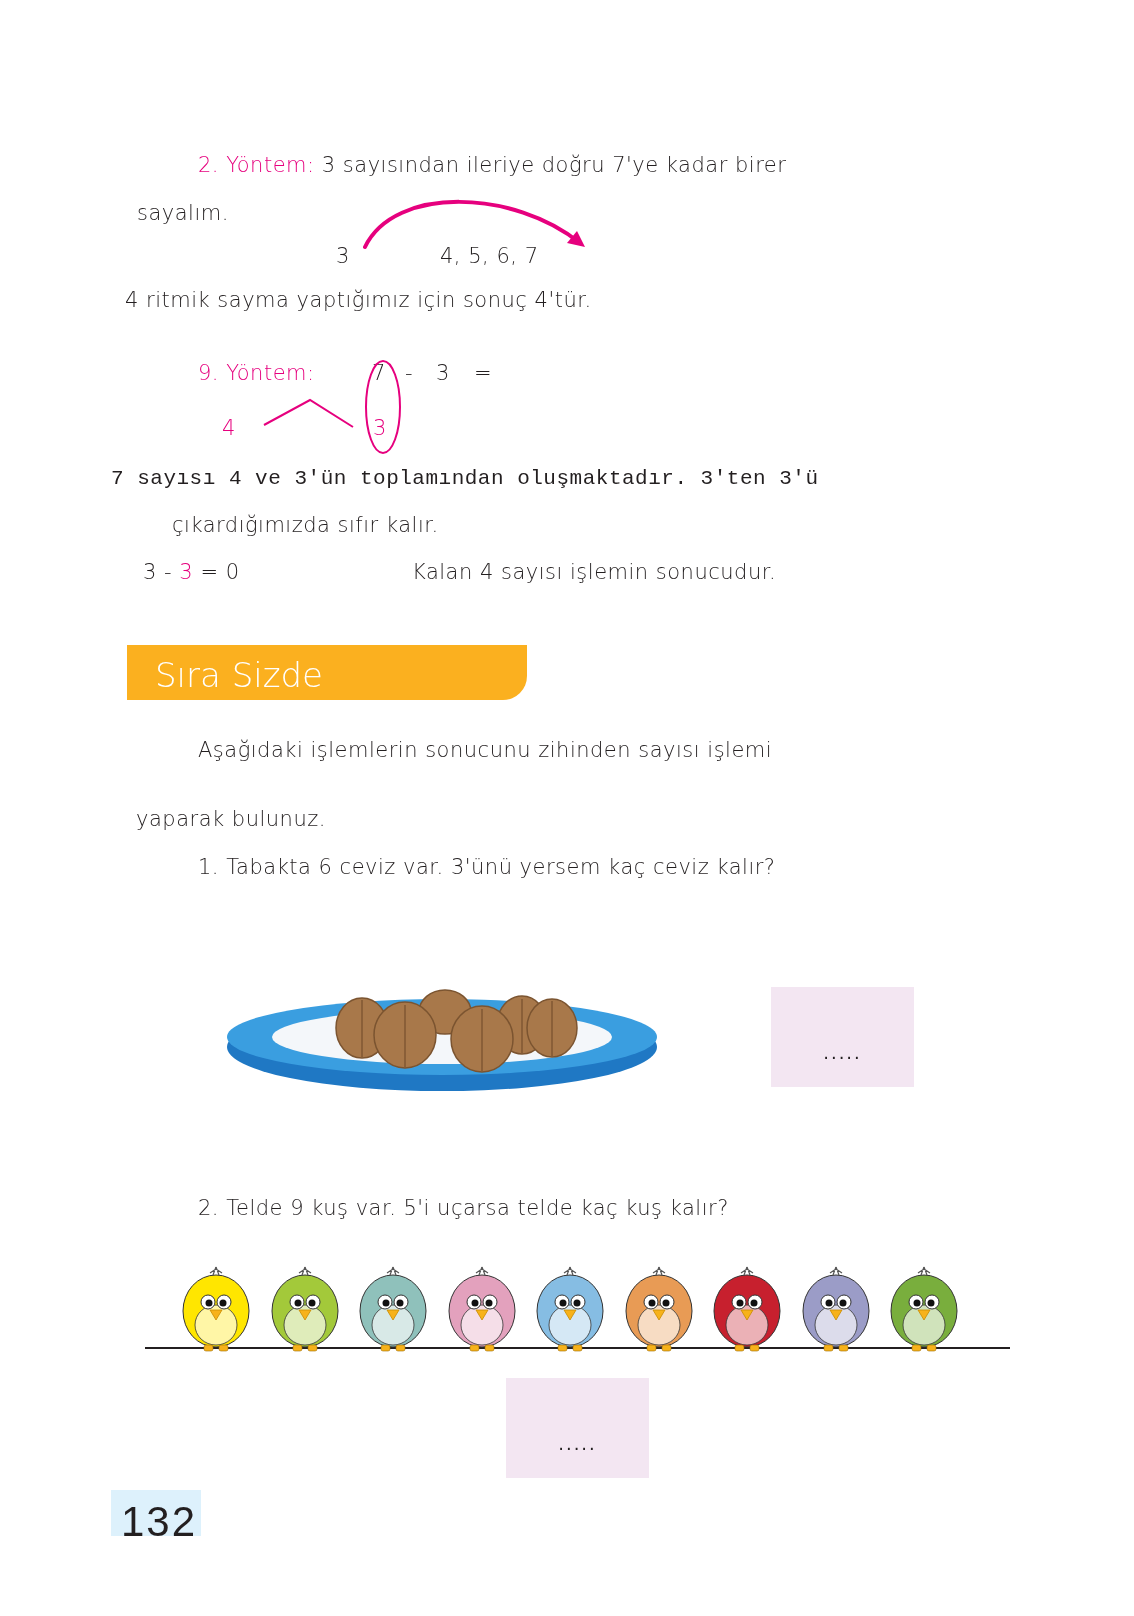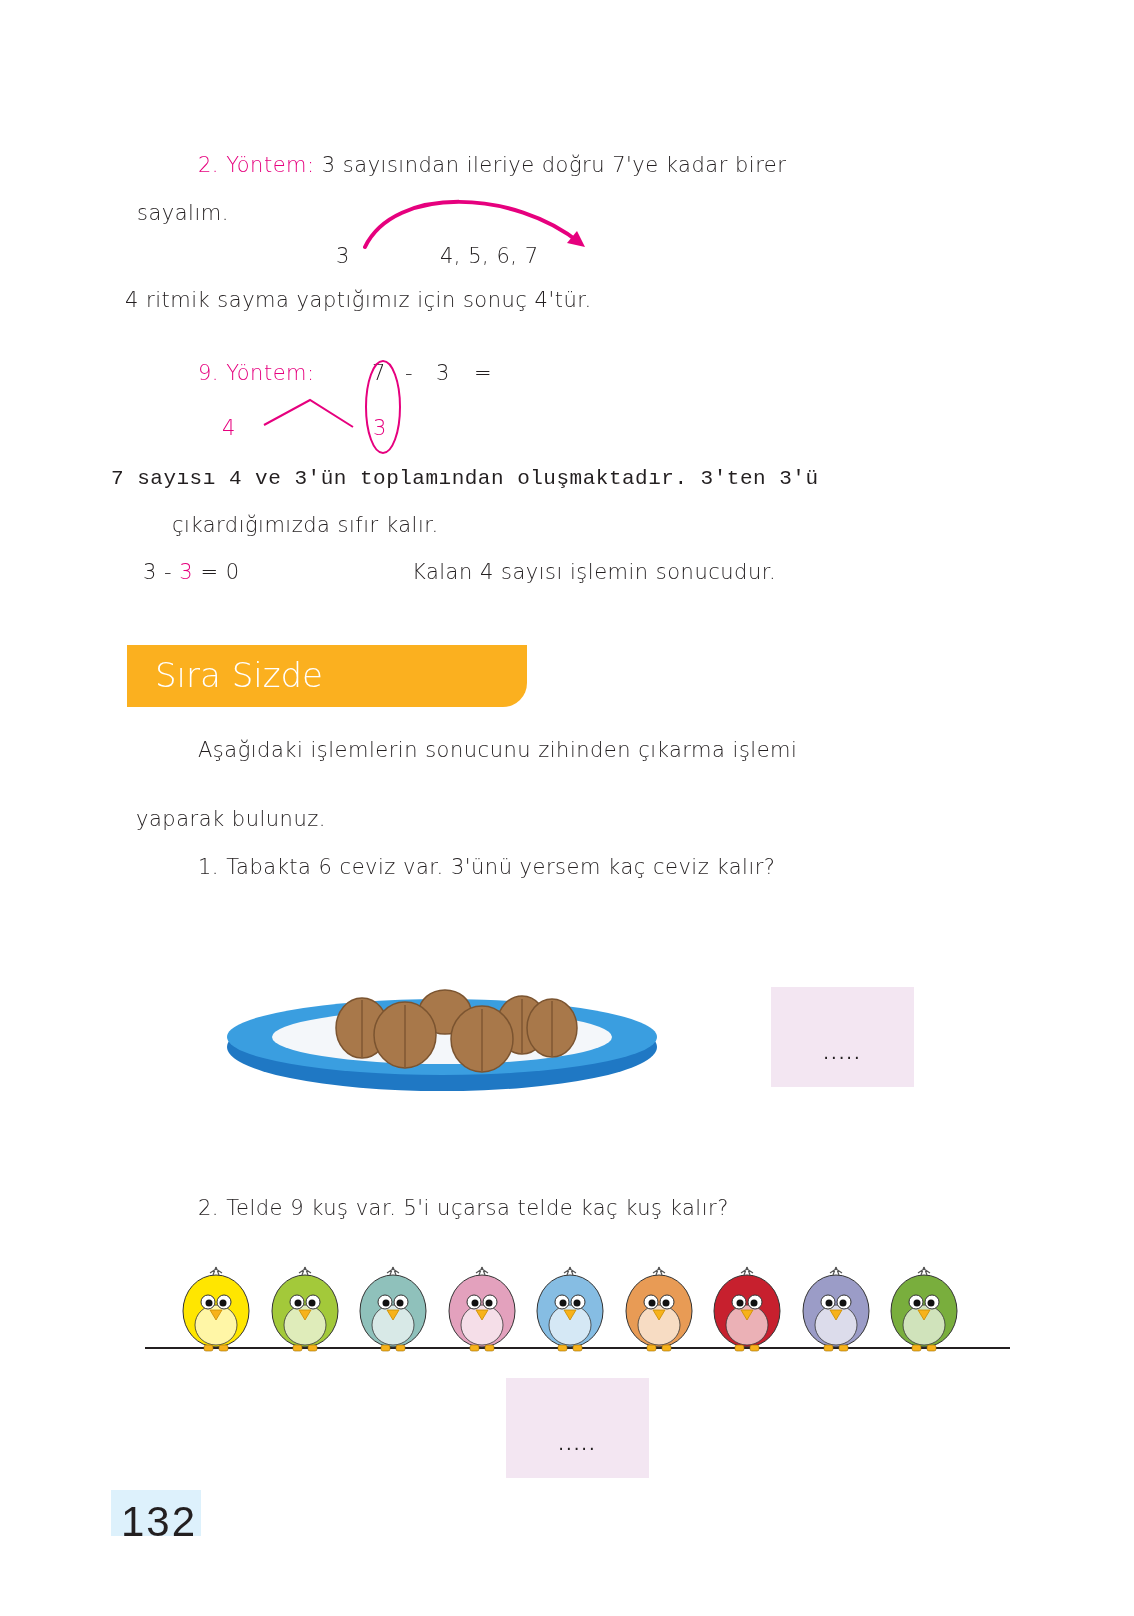--- a/index.html
+++ b/index.html
@@ -1,21 +1,21 @@
 <!DOCTYPE html>
 <html><head>
 <meta charset="utf-8">
 <style>
   html, body { margin:0; padding:0; background:#ffffff; }
   body { width:1134px; height:1616px; position:relative; overflow:hidden;
          font-family: "DejaVu Sans", sans-serif; color:#231f20; }
   .abs { position:absolute; }
   .txt { font-size:21px; font-weight:300; letter-spacing:0.5px; white-space:nowrap; line-height:1; }
   .pink { color:#e6007e; }
-  .banner { left:127px; top:645px; width:400px; height:62px; background:#fbb01f;
+  .banner { left:127px; top:645px; width:400px; height:55px; background:#fbb01f;
             border-radius:0 0 24px 0; }
   .banner span { position:absolute; left:28px; top:10px; color:#ffffff; font-size:34px; font-weight:300; }
   .answer-box { background:#f3e6f2; }
   .answer-box span { position:absolute; left:0; right:0; text-align:center; bottom:24px; font-size:18px; letter-spacing:2px; }
   .page-num { left:111px; top:1490px; width:90px; height:46px; background:#ddf1fc; }
   .page-num span { position:absolute; left:10px; top:8px; font-size:42px; font-family:"Liberation Sans", sans-serif; color:#231f20; letter-spacing:2px; }
   .wire { left:145px; top:1347px; width:865px; height:2px; background:#231f20; }
 </style>
 </head>
 <body>
@@ -54,21 +54,21 @@
   <span class="pink">3</span>
   <span>=</span>
   <span>0</span>
 </div>
 <div class="abs txt" style="left:412px; top:562px;">Kalan 4 sayısı işlemin sonucudur.</div>
 
 <div class="abs banner">
   <span>Sıra Sizde</span>
 </div>
 
-<div class="abs txt" style="left:198px; top:740px;">Aşağıdaki işlemlerin sonucunu zihinden çıkarma işlemi</div>
+<div class="abs txt" style="left:198px; top:740px;">Aşağıdaki işlemlerin sonucunu zihinden sayısı işlemi</div>
 <div class="abs txt" style="left:136px; top:787px;margin-top:22px;">yaparak bulunuz.</div>
 
 <div class="abs txt" style="left:198px; top:857px;">1. Tabakta 6 ceviz var. 3'ünü yersem kaç ceviz kalır?</div>
 <svg class="abs" style="left:222px; top:985px;" width="440" height="110">
   <ellipse cx="220" cy="62" rx="215" ry="44" fill="#1f78c4"></ellipse>
   <ellipse cx="220" cy="52" rx="215" ry="38" fill="#3a9ee0"></ellipse>
   <ellipse cx="220" cy="52" rx="170" ry="27" fill="#f4f7fa"></ellipse>
   <g fill="#a8784a" stroke="#7b5430" stroke-width="1.5">
     <ellipse cx="140" cy="43" rx="26" ry="30"></ellipse>
     <ellipse cx="223" cy="27" rx="26" ry="22"></ellipse>

